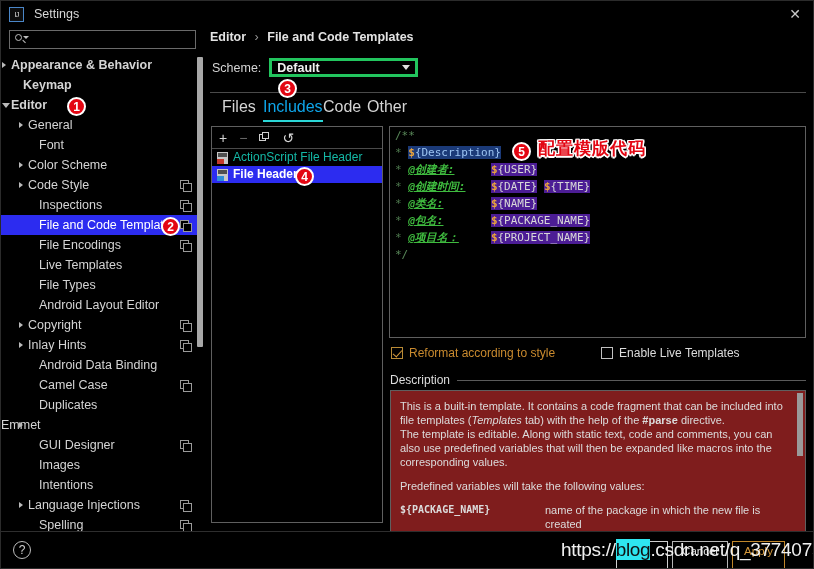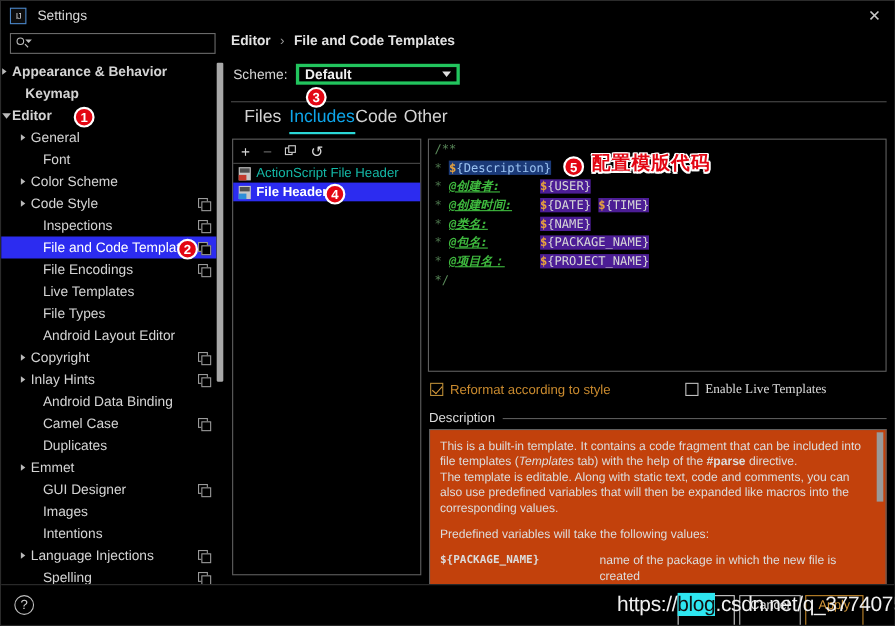--- a/index.html
+++ b/index.html
@@ -240,21 +240,21 @@
   
   #desc-legend {
     position: absolute; left: 389px; top: 372px;
     display: flex; align-items: center; width: 416px;
   }
   #desc-legend .t { font-size: 12px; color: #dcdcdc; white-space: nowrap; }
   #desc-legend .ln { flex: 1; height: 1px; background: #5a5a5a; margin-left: 7px; }
 
   #desc-panel {
     position: absolute; left: 389px; top: 389px; width: 416px; height: 143px;
-    border: 1px solid #5f5f5f; background: #c2410c;
+    border: 1px solid #5f5f5f; background: #7f1d1d;
     overflow: hidden;
   }
   #desc-inner {
     padding: 8px 10px 0 9px; font-size: 11px; color: #dcdcdc; line-height: 14px;
   }
   #desc-inner p { margin: 0 0 10px 0; }
   #desc-inner .mono { font-family: "DejaVu Sans Mono", monospace; font-weight: bold; font-size: 10px; }
   #desc-inner i { font-style: italic; }
   #desc-inner b { font-weight: bold; }
   .var-row { display: flex; margin-bottom: 11px; }
@@ -328,21 +328,21 @@
       <div class="tree-row selected"><span style="margin-left: 38px;">File and Code Templates</span><span class="copy-ic"></span></div>
       <div class="tree-row"><span style="margin-left: 38px;">File Encodings</span><span class="copy-ic"></span></div>
       <div class="tree-row"><span style="margin-left: 38px;">Live Templates</span></div>
       <div class="tree-row"><span style="margin-left: 38px;">File Types</span></div>
       <div class="tree-row"><span style="margin-left: 38px;">Android Layout Editor</span></div>
       <div class="tree-row"><span class="tw" style="left: 18px;"></span><span style="margin-left: 27px;">Copyright</span><span class="copy-ic"></span></div>
       <div class="tree-row"><span class="tw" style="left: 18px;"></span><span style="margin-left: 27px;">Inlay Hints</span><span class="copy-ic"></span></div>
       <div class="tree-row"><span style="margin-left: 38px;">Android Data Binding</span></div>
       <div class="tree-row"><span style="margin-left: 38px;">Camel Case</span><span class="copy-ic"></span></div>
       <div class="tree-row"><span style="margin-left: 38px;">Duplicates</span></div>
-      <div class="tree-row"><span class="tw" style="left: 18px;"></span><span style="margin-left: 27px;">Emmet</span></div>
+      <div class="tree-row"><span class="tw" style="left: 18px;"></span><span style="">Emmet</span></div>
       <div class="tree-row"><span style="margin-left: 38px; margin-top: 14px;">GUI Designer</span><span class="copy-ic"></span></div>
       <div class="tree-row"><span style="margin-left: 38px;">Images</span></div>
       <div class="tree-row"><span style="margin-left: 38px;">Intentions</span></div>
       <div class="tree-row"><span class="tw" style="left: 18px;"></span><span style="margin-left: 27px;">Language Injections</span><span class="copy-ic"></span></div>
       <div class="tree-row"><span style="margin-left: 38px;">Spelling</span><span class="copy-ic"></span></div>
     </div>
   <div id="left-scroll-track">
     <div id="left-scroll-thumb"></div>
   </div>
 
@@ -413,21 +413,21 @@
       <div class="badge-num" style="left: 294px; top: 166px;">4</div>
       <div class="badge-num" style="left: 511px; top: 141px;">5</div>
     </div>
   <div id="anno-text">配置模版代码</div>
 
   <div id="cb-row">
     <div class="cb">
       <span class="box checked"></span>
       <span class="lbl orange">Reformat according to style</span>
     </div>
-    <div class="cb" style="margin-left:68px;font-family:Liberation Serif, serif;">
+    <div class="cb" style="margin-left:46px;">
       <span class="box plain"></span>
       <span class="lbl plain">Enable Live Templates</span>
     </div>
   </div>
 
   <div id="desc-legend">
     <span class="t">Description</span>
     <span class="ln"></span>
   </div>
   <div id="desc-panel">

